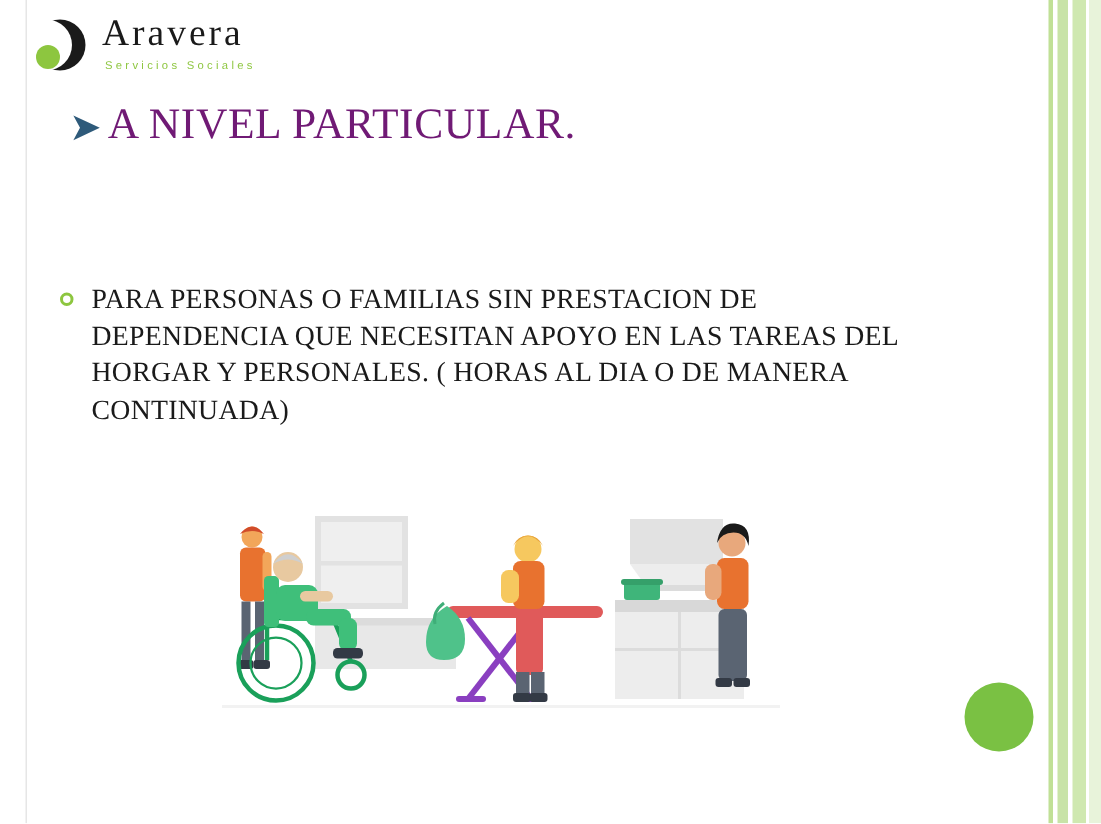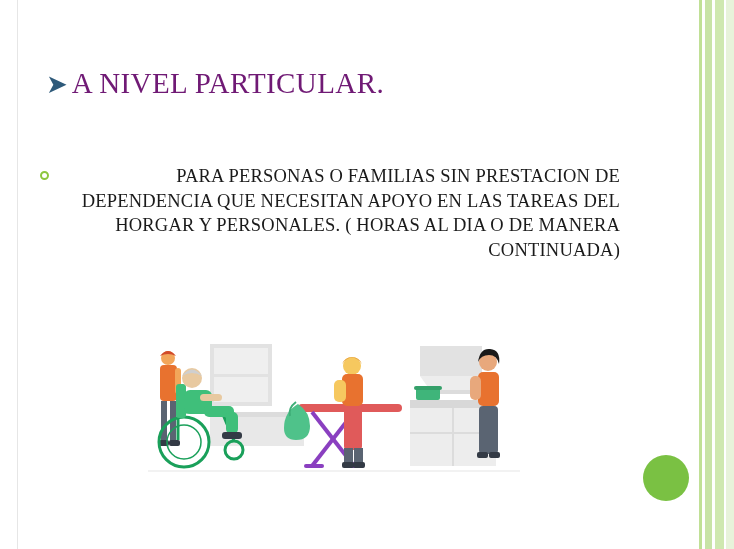--- a/index.html
+++ b/index.html
@@ -99,25 +99,24 @@
     font-size: 29px;
     color: #701a75;
     letter-spacing: .4px;
     line-height: 1.1;
   }
 
   
   .body-row {
     position: absolute;
     left: 40px;
-    top: 164px;
+    top: 188px;
     width: 580px;
     display: flex;
     align-items: flex-start;
-    text-align: right;
   }
   .body-bullet {
     width: 9px;
     height: 9px;
     border: 2px solid #8dc63f;
     border-radius: 50%;
     margin-top: 7px;
     margin-right: 12px;
     flex: 0 0 auto;
     box-sizing: border-box;
@@ -157,20 +156,31 @@
 
   <div class="left-rule"></div>
 
   <div class="edge-bars">
     <div class="bar bar-a"></div>
     <div class="bar bar-b"></div>
     <div class="bar bar-c"></div>
     <div class="bar bar-d"></div>
   </div>
 
+  <div class="logo">
+    <div class="logo-mark">
+      <svg width="40" height="40" viewBox="0 0 40 40">
+        <circle cx="18" cy="20" r="17" fill="#1a1a1a"></circle>
+        <circle cx="9" cy="20" r="17" fill="#ffffff"></circle>
+        <circle cx="10" cy="28" r="8" fill="#8dc63f"></circle>
+      </svg>
+    </div>
+    <div class="logo-text">Aravera</div>
+    <div class="logo-sub">Servicios Sociales</div>
+  </div>
 
   <div class="title-row">
     <span class="title-bullet">➤</span>
     <span class="title-text">A NIVEL PARTICULAR.</span>
   </div>
 
   <div class="body-row">
     <span class="body-bullet"></span>
     <span class="body-text">PARA PERSONAS O FAMILIAS SIN PRESTACION DE DEPENDENCIA QUE NECESITAN APOYO EN LAS TAREAS DEL HORGAR Y PERSONALES. ( HORAS AL DIA O DE MANERA CONTINUADA)</span>
   </div>

